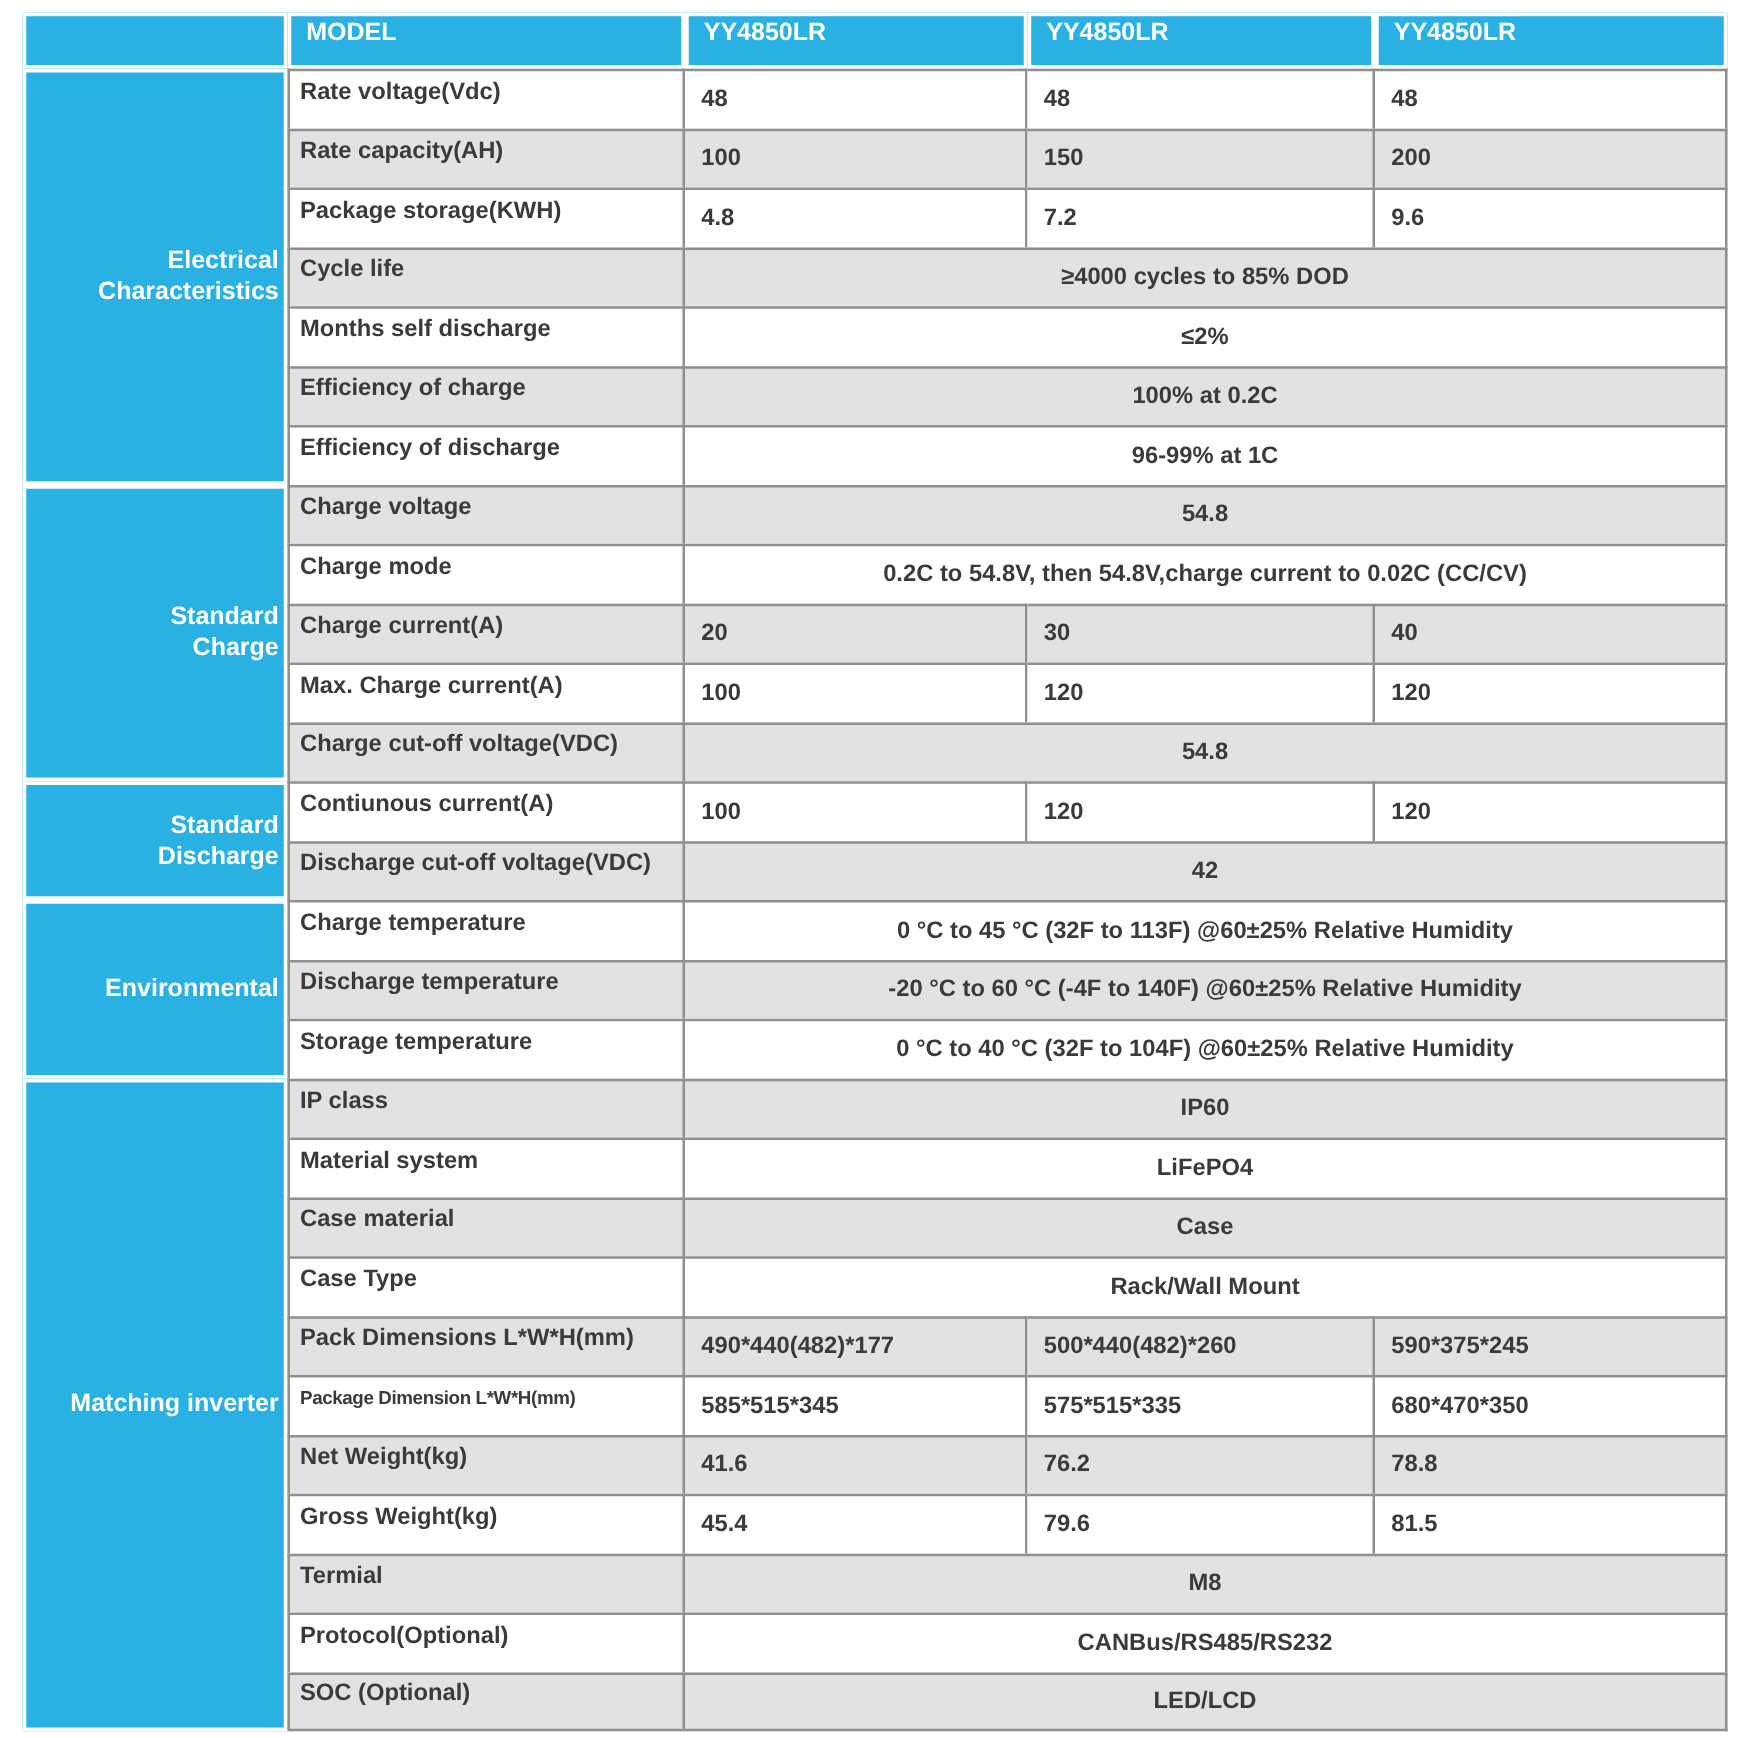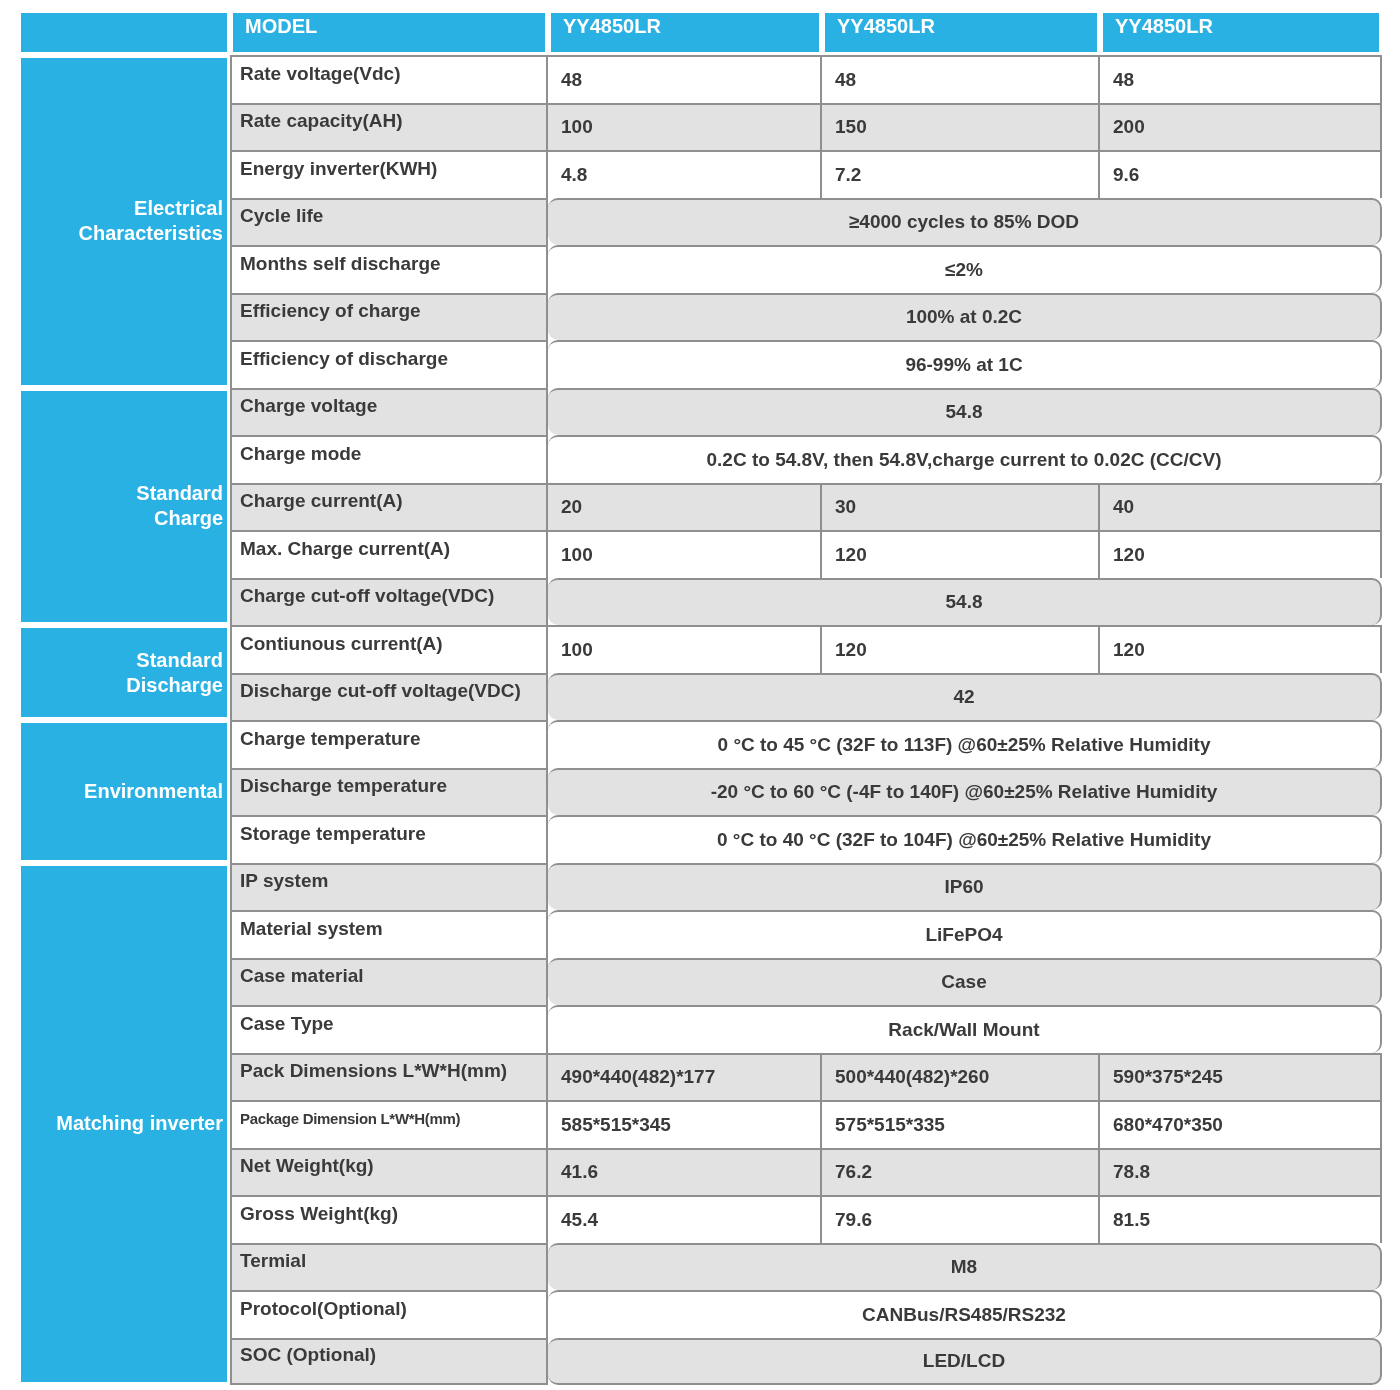--- a/index.html
+++ b/index.html
@@ -61,21 +61,21 @@
     border-right:2px solid var(--grid);
     padding:0 2px 12px 8px;
   }
   .lbl.small{font-size:15px;letter-spacing:-0.3px;}
   .val{
     border-top:2px solid var(--grid);
     border-right:2px solid var(--grid);
     padding:0 0 0 13px;
     text-align:left;
   }
-  .val.span{text-align:center;padding:0 4px;border-radius:10px;}
+  .val.span{text-align:center;padding:0 4px;}
   tbody tr:last-child .cell{border-bottom:2px solid var(--grid);}
   tbody tr:nth-child(odd) .cell{background:var(--row-base);}
   tbody tr:nth-child(even) .cell{background:var(--row-alt);}
 </style>
 </head>
 <body>
 
 <div class="wrap">
 <table class="spec">
   <colgroup>
@@ -103,21 +103,21 @@
       <td class="cell val">48</td>
       <td class="cell val">48</td>
     </tr>
     <tr>
       <td class="cell lbl">Rate capacity(AH)</td>
       <td class="cell val">100</td>
       <td class="cell val">150</td>
       <td class="cell val">200</td>
     </tr>
     <tr>
-      <td class="cell lbl">Energy inverter(KWH)</td>
+      <td class="cell lbl">Package storage(KWH)</td>
       <td class="cell val">4.8</td>
       <td class="cell val">7.2</td>
       <td class="cell val">9.6</td>
     </tr>
     <tr>
       <td class="cell lbl">Cycle life</td>
       <td class="cell val span" colspan="3">≥4000 cycles to 85% DOD</td>
     </tr>
     <tr>
       <td class="cell lbl">Months self discharge</td>
@@ -177,21 +177,21 @@
     <tr>
       <td class="cell lbl">Discharge temperature</td>
       <td class="cell val span" colspan="3">-20 °C to 60 °C (-4F to 140F) @60±25% Relative Humidity</td>
     </tr>
     <tr>
       <td class="cell lbl">Storage temperature</td>
       <td class="cell val span" colspan="3">0 °C to 40 °C (32F to 104F) @60±25% Relative Humidity</td>
     </tr>
     <tr>
       <td class="sec" rowspan="11">Matching inverter</td>
-      <td class="cell lbl">IP system</td>
+      <td class="cell lbl">IP class</td>
       <td class="cell val span" colspan="3">IP60</td>
     </tr>
     <tr>
       <td class="cell lbl">Material system</td>
       <td class="cell val span" colspan="3">LiFePO4</td>
     </tr>
     <tr>
       <td class="cell lbl">Case material</td>
       <td class="cell val span" colspan="3">Case</td>
     </tr>

